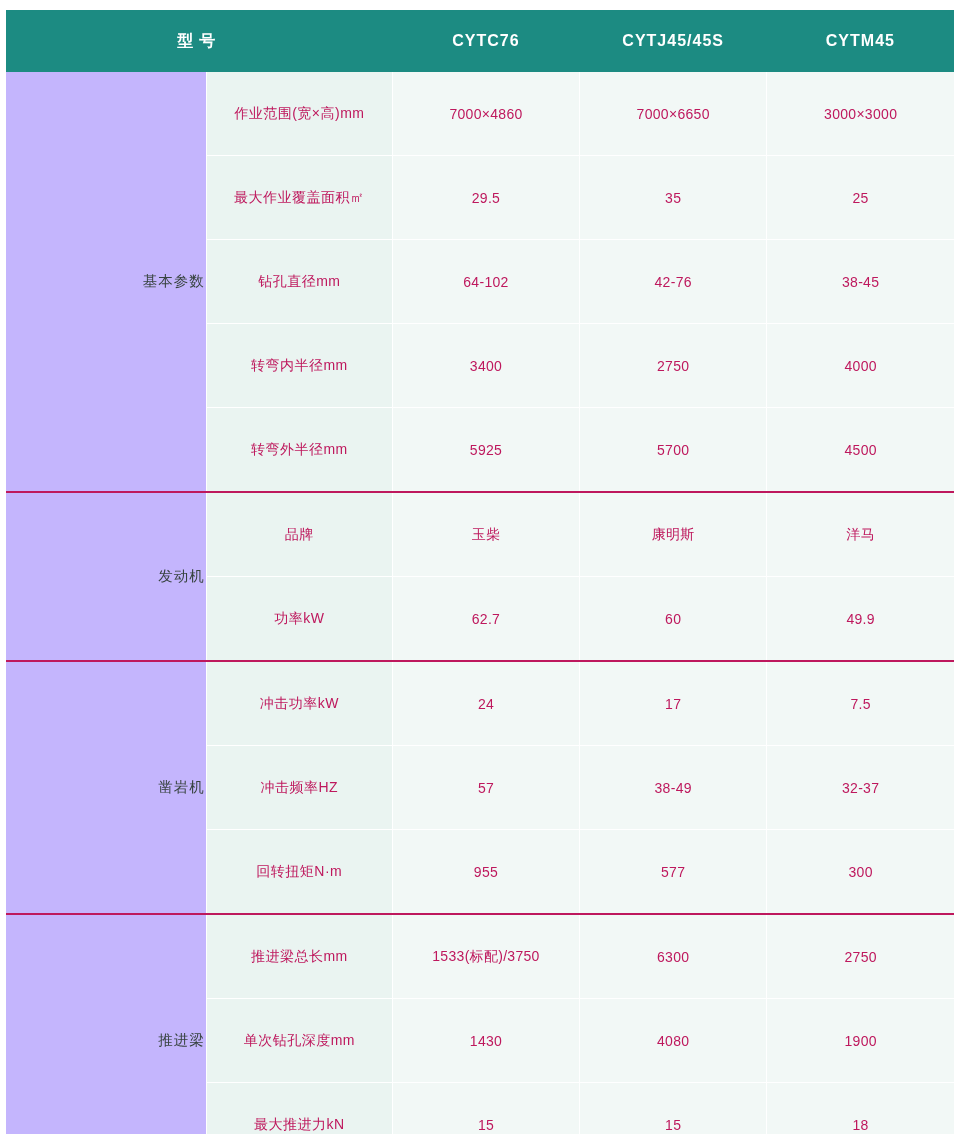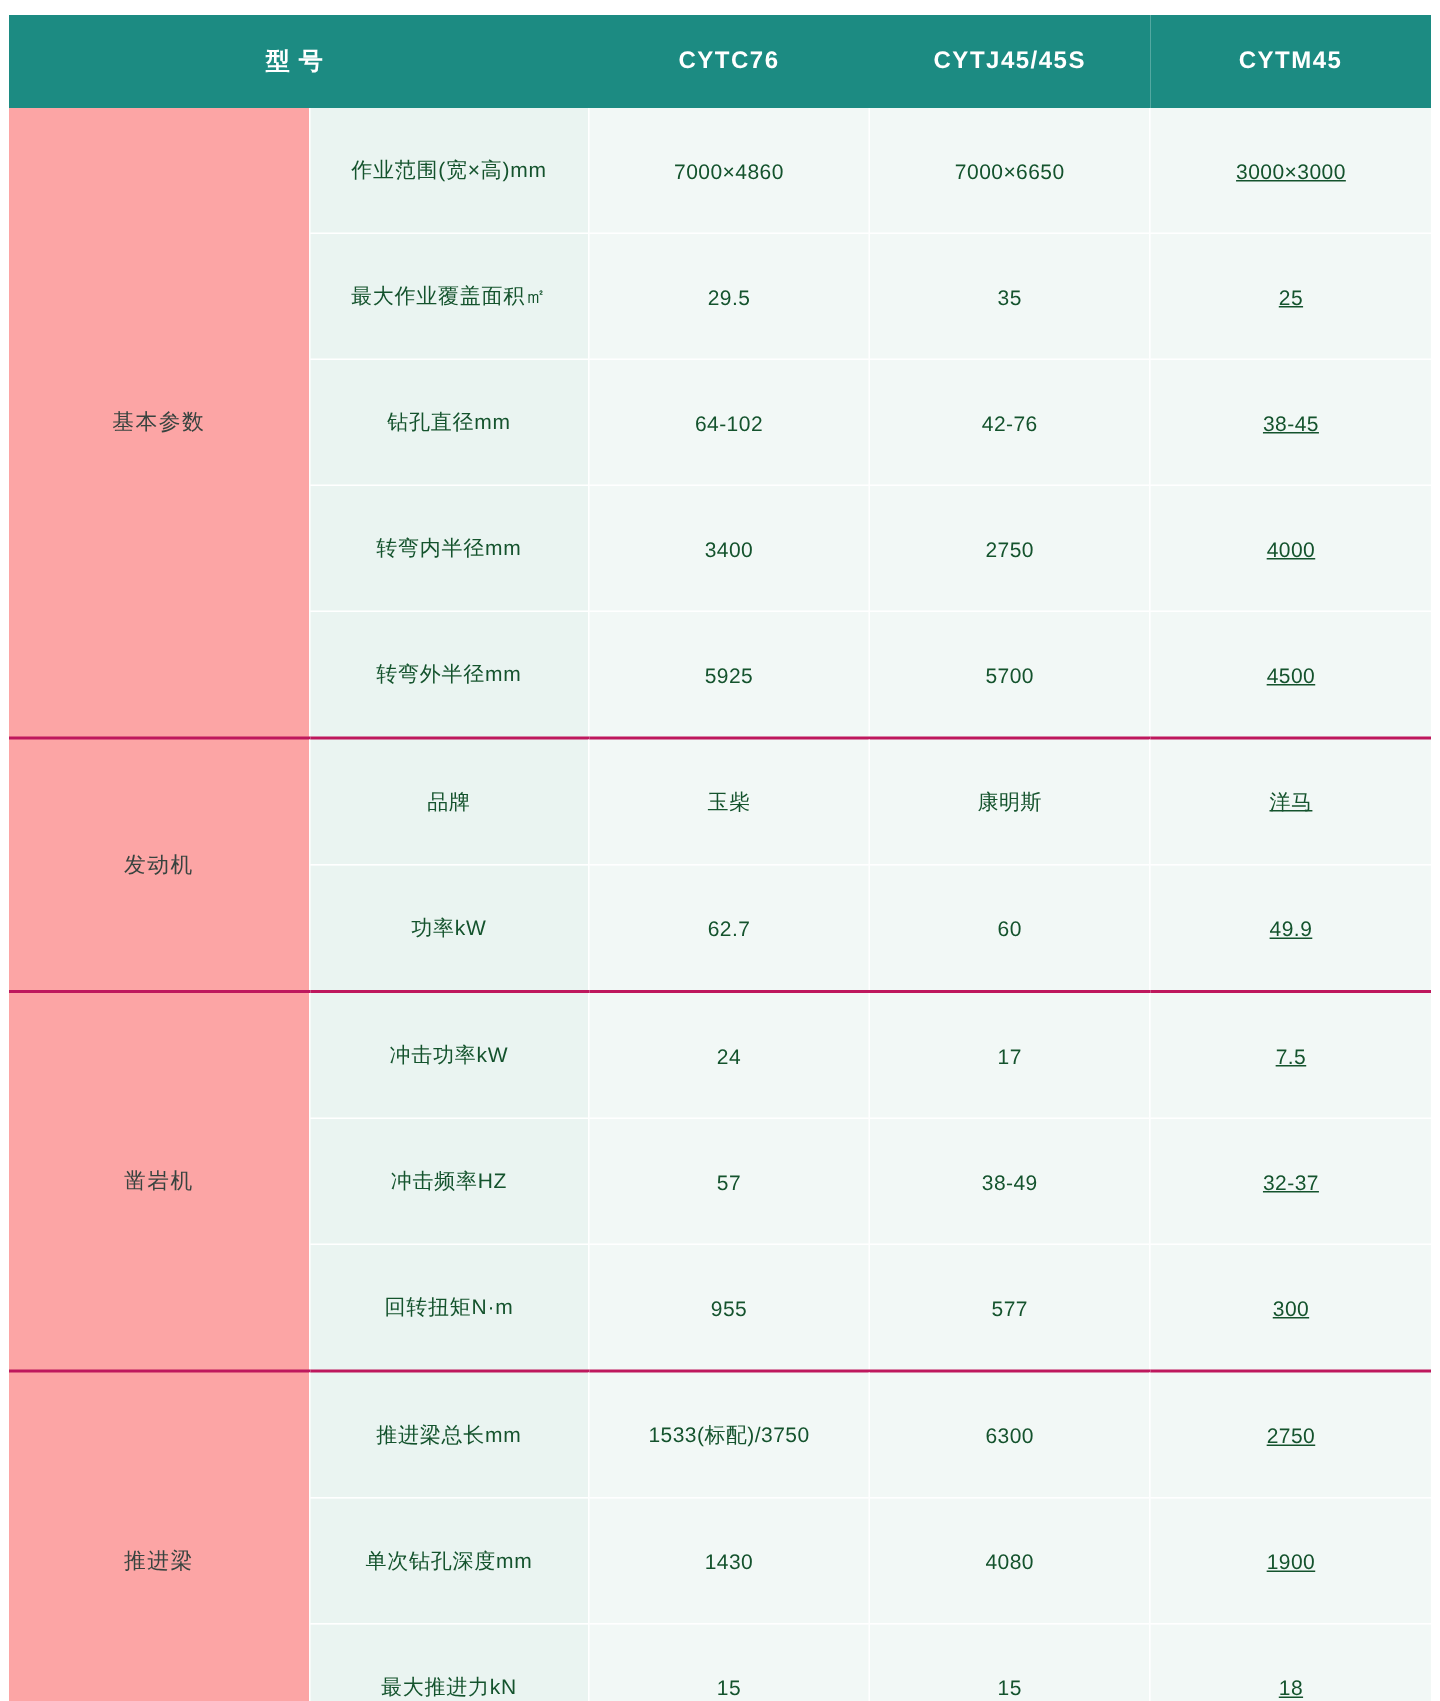--- a/index.html
+++ b/index.html
@@ -37,34 +37,34 @@
   }
   thead th.model-head {
     letter-spacing: 6px;
   }
 
   tbody td {
     height: 81px;
     text-align: center;
     vertical-align: middle;
     font-size: 14px;
-    color: #14532d;
+    color: #be185d;
     border-right: 1px solid #ffffff;
     border-bottom: 1px solid #ffffff;
     background: #f2f8f6;
   }
   tbody td:last-child {
     border-right: none;
-    text-decoration: underline;
   }
   tbody td.group-cell {
-    background: #fca5a5;
+    background: #c4b5fd;
     font-size: 14.5px;
     color: #37433f;
     letter-spacing: 1px;
+    text-align: right;
   }
   tbody td.item-cell {
     background: #eaf4f1;
     letter-spacing: 0.5px;
   }
   tbody td.val-cell {
     background: #f2f8f6;
     letter-spacing: 0.3px;
   }
   tbody tr.group-start td {

